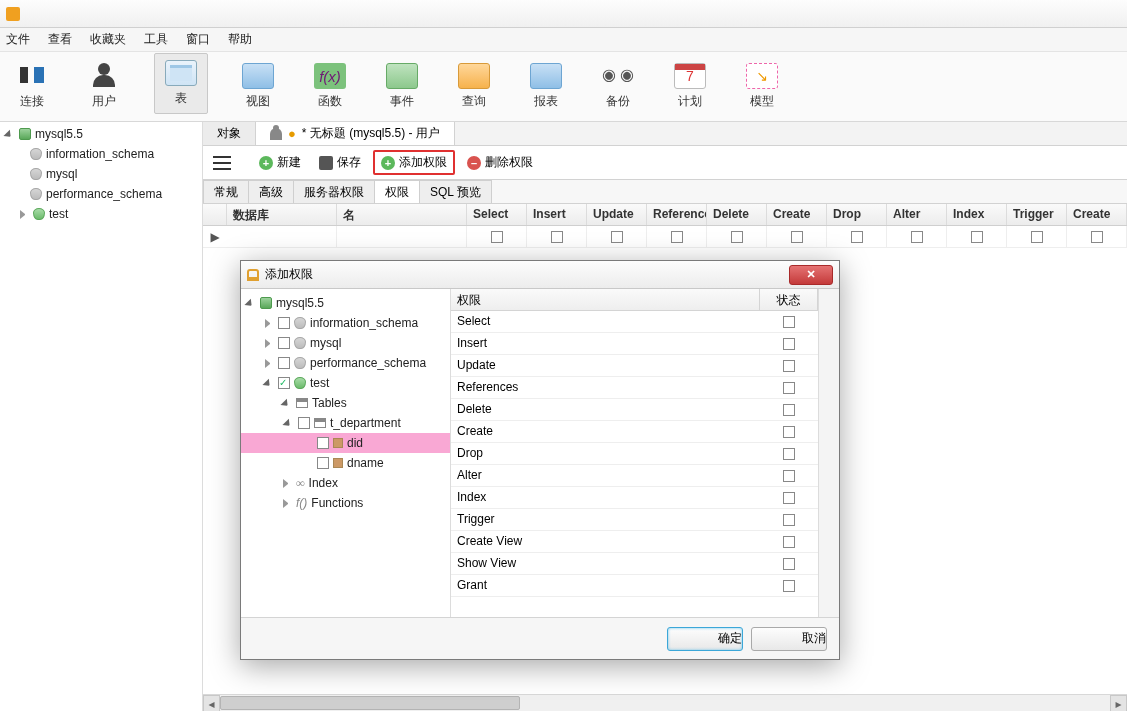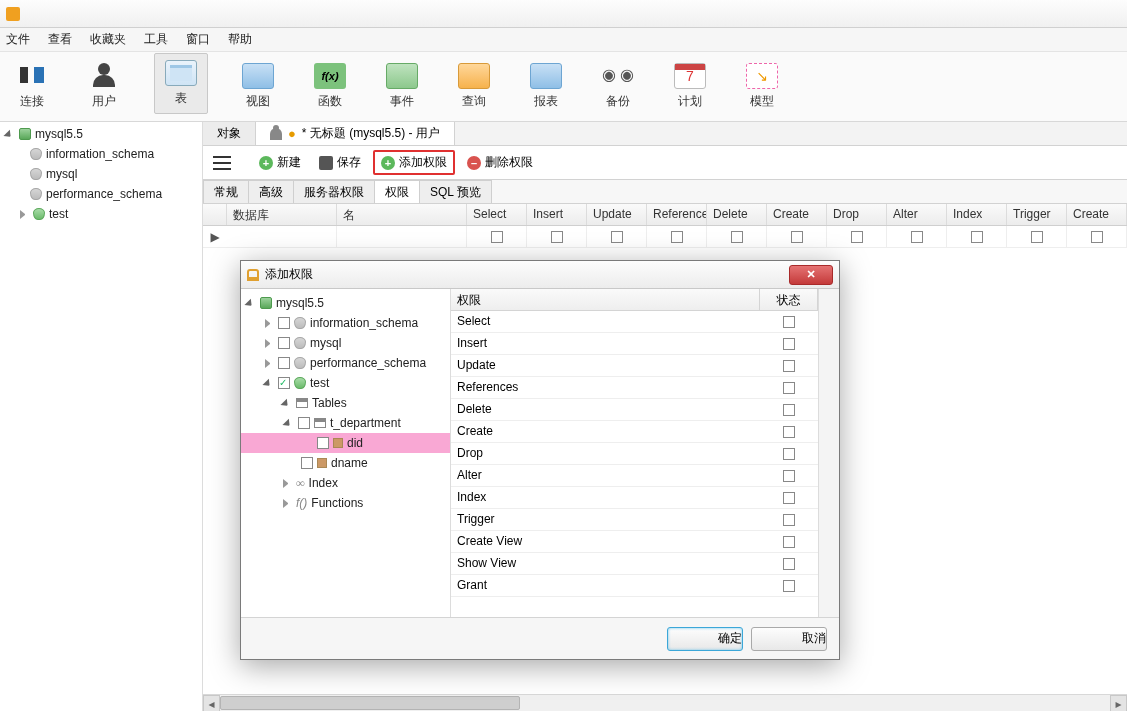--- a/index.html
+++ b/index.html
@@ -50,21 +50,21 @@
 .ico-red { background:#d9534f; }
 .ico-disk { width:14px; height:14px; background:#555; border-radius:2px; position:relative; }
 
 
 .subtabs { height:24px; display:flex; background:#f7f7f7; border-bottom:1px solid #d2d2d2; }
 .subtab { padding:0 10px; display:flex; align-items:center; border:1px solid #cfcfcf; border-bottom:none; background:#eee; margin-right:-1px; }
 .subtab.active { background:#fff; }
 
 
 .gridwrap { position:relative; flex:1; overflow:hidden; }
-.gridhead { display:flex; height:22px; background:linear-gradient(#fafafa,#ececec); border-bottom:1px solid #cfcfcf; }
+.gridhead { display:flex; height:22px; background:linear-gradient(#fafafa,#ececec); border-bottom:1px solid #cfcfcf;font-weight:bold; }
 .ghcell { border-right:1px solid #dcdcdc; padding:3px 6px; color:#333; overflow:hidden; white-space:nowrap; }
 .gridrow { display:flex; height:22px; border-bottom:1px solid #eee; }
 .gcell { border-right:1px solid #eee; display:flex; align-items:center; justify-content:center; }
 .rowptr { width:24px; display:flex; align-items:center; justify-content:center; color:#555; }
 
 
 .dialog { position:absolute; left:240px; top:260px; width:600px; height:400px; background:#fff; border:1px solid #7a7a7a; box-shadow:0 6px 28px rgba(0,0,0,.35); }
 .dlg-titlebar { height:28px; background:linear-gradient(#fdfdfd,#ececec); border-bottom:1px solid #c8c8c8; display:flex; align-items:center; padding:0 6px; gap:6px; }
 .lock-icon { width:12px; height:12px; border:2px solid #e0a030; border-radius:3px 3px 0 0; border-bottom:4px solid #e0a030; }
 .dlg-close { margin-left:auto; width:44px; height:20px; background:linear-gradient(#e57373,#c43a3a); border:1px solid #a82a2a; border-radius:3px; color:#fff; display:flex; align-items:center; justify-content:center; font-size:11px; font-weight:bold; }
@@ -93,21 +93,21 @@
 
 
 .bigico { width:32px; height:26px; border-radius:3px; position:relative; }
 .bigico.conn::before { content:""; position:absolute; width:8px; height:16px; background:#333; left:4px; top:4px; }
 .bigico.conn::after  { content:""; position:absolute; width:10px; height:16px; background:#2a72b5; right:4px; top:4px; }
 .bigico.usr::before { content:""; position:absolute; width:12px; height:12px; background:#444; border-radius:50%; left:10px; top:0; }
 .bigico.usr::after  { content:""; position:absolute; width:22px; height:12px; background:#444; border-radius:10px 10px 0 0; left:5px; top:12px; }
 .bigico.tbl { background:linear-gradient(#eaf3fb,#cfe4f5); border:1px solid #8ab; }
 .bigico.tbl::before { content:""; position:absolute; inset:4px; background:linear-gradient(#9ec7e6,#9ec7e6) 0 0/100% 3px no-repeat,linear-gradient(#cfe4f5,#cfe4f5); }
 .bigico.gen { background:linear-gradient(#bfe3bf,#8cc88c); border:1px solid #6a6; }
-.bigico.fx { background:#7cc27c; color:#000000; font-style:italic; display:flex; align-items:center; justify-content:center; font-size:11px;font-weight:bold; }
+.bigico.fx { background:#7cc27c; color:#701a75; font-style:italic; display:flex; align-items:center; justify-content:center; font-size:15px; }
 .bigico.orn { background:linear-gradient(#ffd79a,#f6b24d); border:1px solid #d89a39; }
 .bigico.blu { background:linear-gradient(#c8e0f5,#8fbfe6); border:1px solid #6da5d2; }
 .bigico.bak::before { content:"◉"; color:#555; position:absolute; left:0; top:2px; font-size:16px; }
 .bigico.bak::after { content:"◉"; color:#555; position:absolute; right:0; top:2px; font-size:16px; }
 .bigico.cal::before { content:"7"; color:#d33; position:absolute; inset:0; display:flex; align-items:center; justify-content:center; font-size:14px; }
 .bigico.cal { border:1px solid #bbb; background:#fff; }
 .bigico.cal::after { content:""; position:absolute; top:0; left:0; right:0; height:6px; background:#c44; }
 .bigico.mdl { border:1px dashed #e6a; background:#fff; }
 .bigico.mdl::after { content:"↘"; color:#e90; position:absolute; inset:0; display:flex; align-items:center; justify-content:center; font-size:14px; }
 
@@ -368,21 +368,21 @@
           <span class="tri open"></span>
           <span class="chk"></span>
           <span class="tbl-icon"></span>
           <span>t_department</span>
         </div>
       <div class="tree-row sel" style="padding-left:76px">
           <span class="chk"></span>
           <span class="col-icon"></span>
           <span>did</span>
         </div>
-      <div class="tree-row" style="padding-left:60px">
+      <div class="tree-row" style="padding-left:76px">
           <span class="chk"></span>
           <span class="col-icon"></span>
           <span>dname</span>
         </div>
       <div class="tree-row" style="padding-left:42px">
           <span class="tri closed"></span>
           <span class="view-ico">∞</span>
           <span>Index</span>
         </div>
       <div class="tree-row" style="padding-left:42px">

